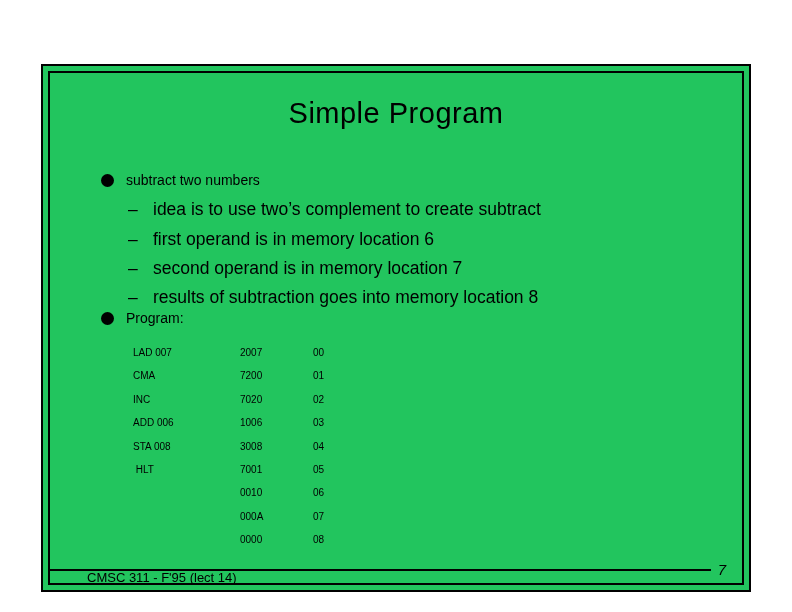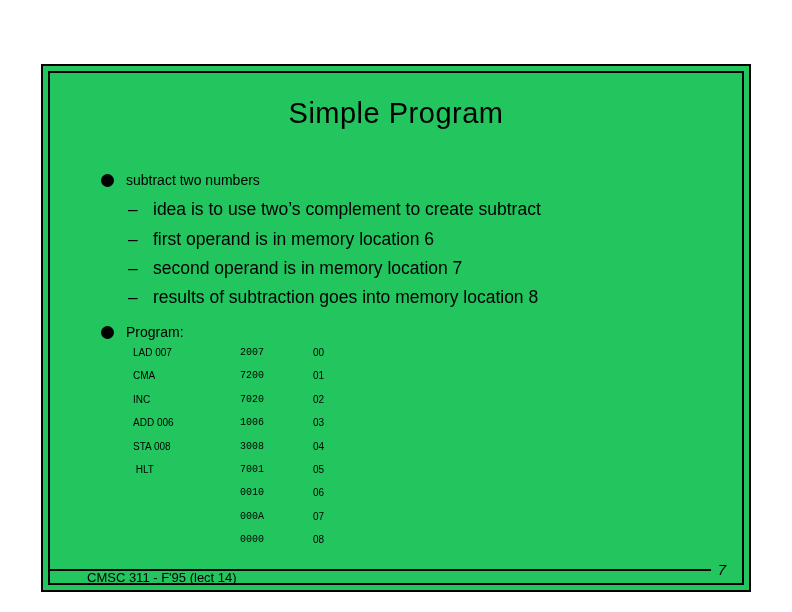--- a/index.html
+++ b/index.html
@@ -23,28 +23,28 @@
   }
   .bullet-row{
     position:absolute;left:51px;height:26px;
     display:flex;align-items:center;gap:12px;
   }
   .bullet-row .dot{
     width:13px;height:13px;border-radius:50%;background:#000;flex:none;
   }
   .bullet-row .lbl{font-size:14px;line-height:26px;white-space:pre;}
   #bullet-subtract{top:94px;}
-  #bullet-program{top:246px;}
+  #bullet-program{top:232px;}
   .sub-list{position:absolute;left:78px;top:122px;}
   .sub-row{display:flex;align-items:center;height:29.4px;font-size:17.5px;white-space:pre;}
   .sub-row .dash{width:25px;flex:none;}
   .program-listing{position:absolute;left:83px;top:268px;font-size:10px;}
   .program-row{display:flex;height:23.4px;line-height:23.4px;white-space:pre;}
   .program-row .c1{width:107px;flex:none;}
-  .program-row .c2{width:73px;flex:none;font-family:Liberation Mono, monospace;}
+  .program-row .c2{width:73px;flex:none;}
   .program-row .c3{width:60px;flex:none;}
   .footer-divider{
     position:absolute;left:0;top:496px;width:661px;height:0;
     border-top:2px solid #000;
   }
   .footer-course{
     position:absolute;left:1px;top:498px;font-size:13px;line-height:14px;white-space:pre;padding-left:36px;
   }
   .page-number{
     position:absolute;right:16px;top:489px;font-size:15px;line-height:16px;font-style:italic;

